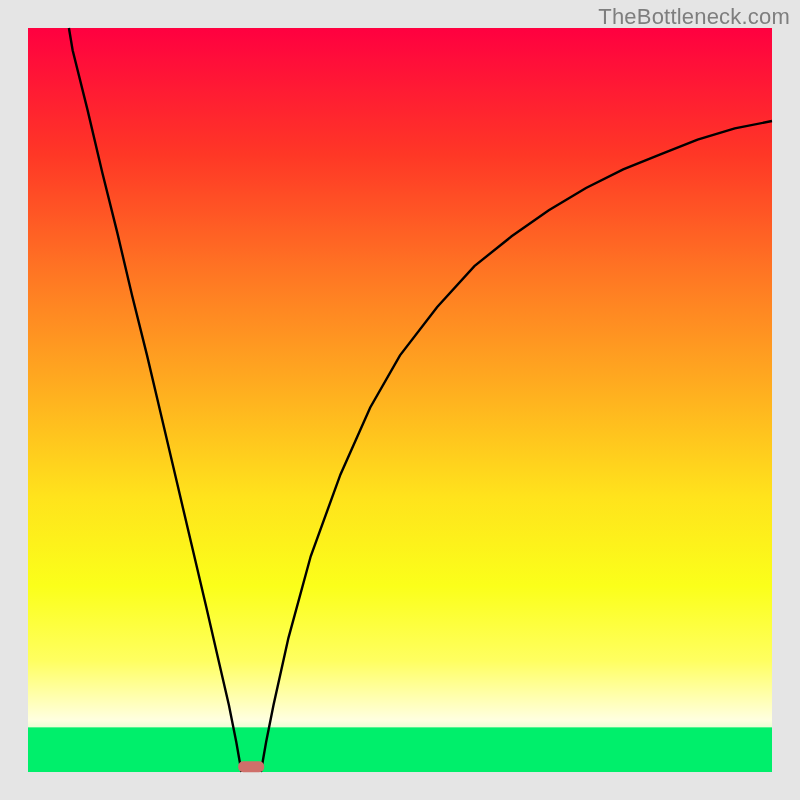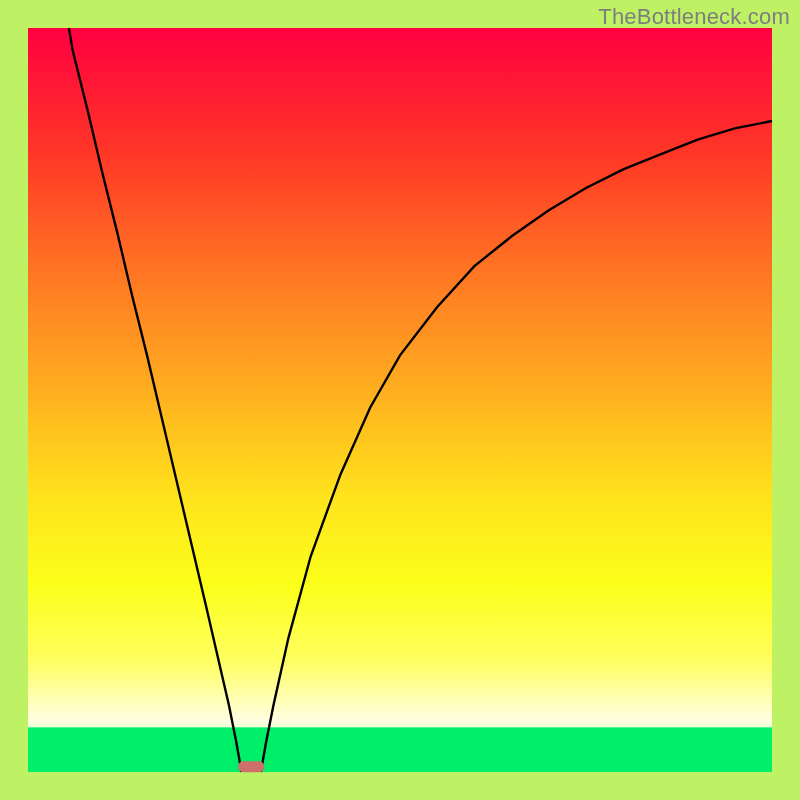--- a/index.html
+++ b/index.html
@@ -8,21 +8,21 @@
     width: 800px;
     height: 800px;
     background: #000;
     font-family: Arial, Helvetica, sans-serif;
     overflow: hidden;
   }
   .frame {
     position: relative;
     width: 800px;
     height: 800px;
-    background: #bef264;
+    background: #e5e5e5;
   }
   .watermark {
     position: absolute;
     top: 4px;
     right: 10px;
     color: #7e7e7e;
     font-size: 22px;
     font-weight: 500;
     letter-spacing: 0.2px;
     font-family: Arial, Helvetica, sans-serif;

